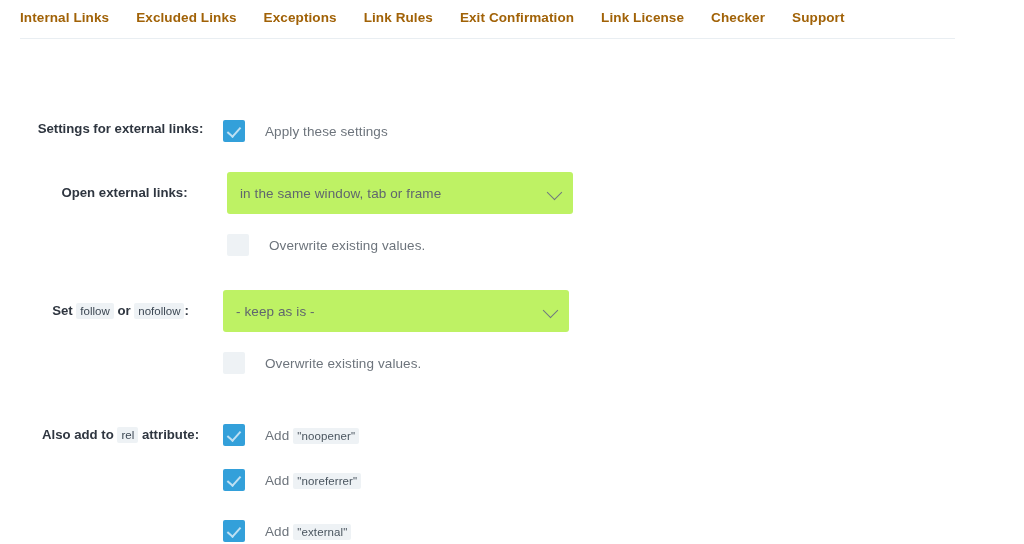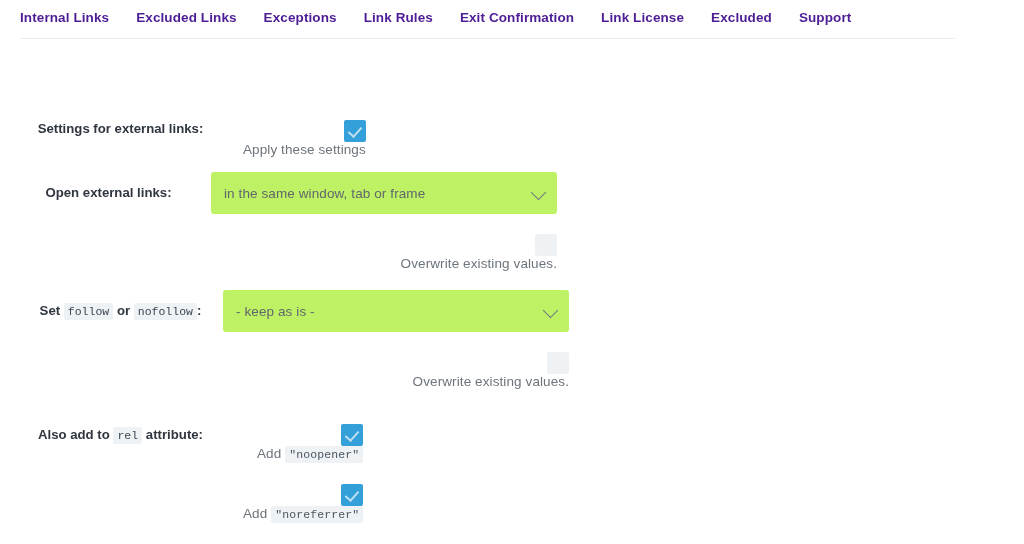--- a/index.html
+++ b/index.html
@@ -29,21 +29,21 @@
     left: 20px;
     top: 38px;
     width: 935px;
     height: 1px;
     background: #e9eef2;
   }
   .tab {
     position: relative;
     font-size: 13.5px;
     font-weight: 700;
-    color: #4c1d95;
+    color: #a16207;
     padding: 10px 0 13px 0;
     margin-right: 27px;
     white-space: nowrap;
     cursor: pointer;
     letter-spacing: 0.1px;
   }
   .tab:first-child { margin-left: 20px; }
   .tab.active {
     color: #58a8dd;
   }
@@ -73,37 +73,36 @@
     padding-right: 10px;
     box-sizing: border-box;
     font-size: 13.2px;
     font-weight: 700;
     color: #2f3640;
     line-height: 1.4;
     text-align: center;
   }
   .label .code,
   .opt-code {
-    font-family: Liberation Mono, monospace;
+    font-family: Liberation Sans, sans-serif;
     font-size: 11.5px;
     background: #eef2f5;
     color: #3c4753;
     padding: 2px 4px;
     border-radius: 2px;
     font-weight: 400;
   }
   .field {
     flex: 1;
   }
 
   
   .checkrow {
     display: flex;
-    align-items: flex-end;
-    flex-direction: column;
+    align-items: center;
   }
   .cb {
     width: 22px;
     height: 22px;
     border-radius: 2px;
     background: #eef2f5;
     flex: 0 0 auto;
     position: relative;
     cursor: pointer;
     box-sizing: border-box;
@@ -180,41 +179,41 @@
   <div class="tab">
     <span>Link Rules</span>
   </div>
   <div class="tab">
     <span>Exit Confirmation</span>
   </div>
   <div class="tab">
     <span>Link License</span>
   </div>
   <div class="tab">
-    <span>Excluded</span>
+    <span>Checker</span>
   </div>
   <div class="tab">
     <span>Support</span>
   </div>
   <div class="tabbar-underline"></div>
 </div>
 
 <div class="form">
 
   <div class="row" style="left:28px; top:80px;">
     <div class="label">Settings for external links:</div>
     <div class="field">
       <div class="checkrow">
         <div class="cb checked"></div>
         <div class="cb-label">Apply these settings</div>
       </div>
     </div>
   </div>
 
-  <div class="row" style="left:16px; top:132px;">
+  <div class="row" style="left:32px; top:132px;">
     <div class="label" style="padding-top:12px;">Open external links:</div>
     <div class="field">
       <div class="select">
         <span class="select-value">in the same window, tab or frame</span>
         <span class="select-chev"></span>
       </div>
       <div class="checkrow" style="margin-top:20px;">
         <div class="cb"></div>
         <div class="cb-label">Overwrite existing values.</div>
       </div>

